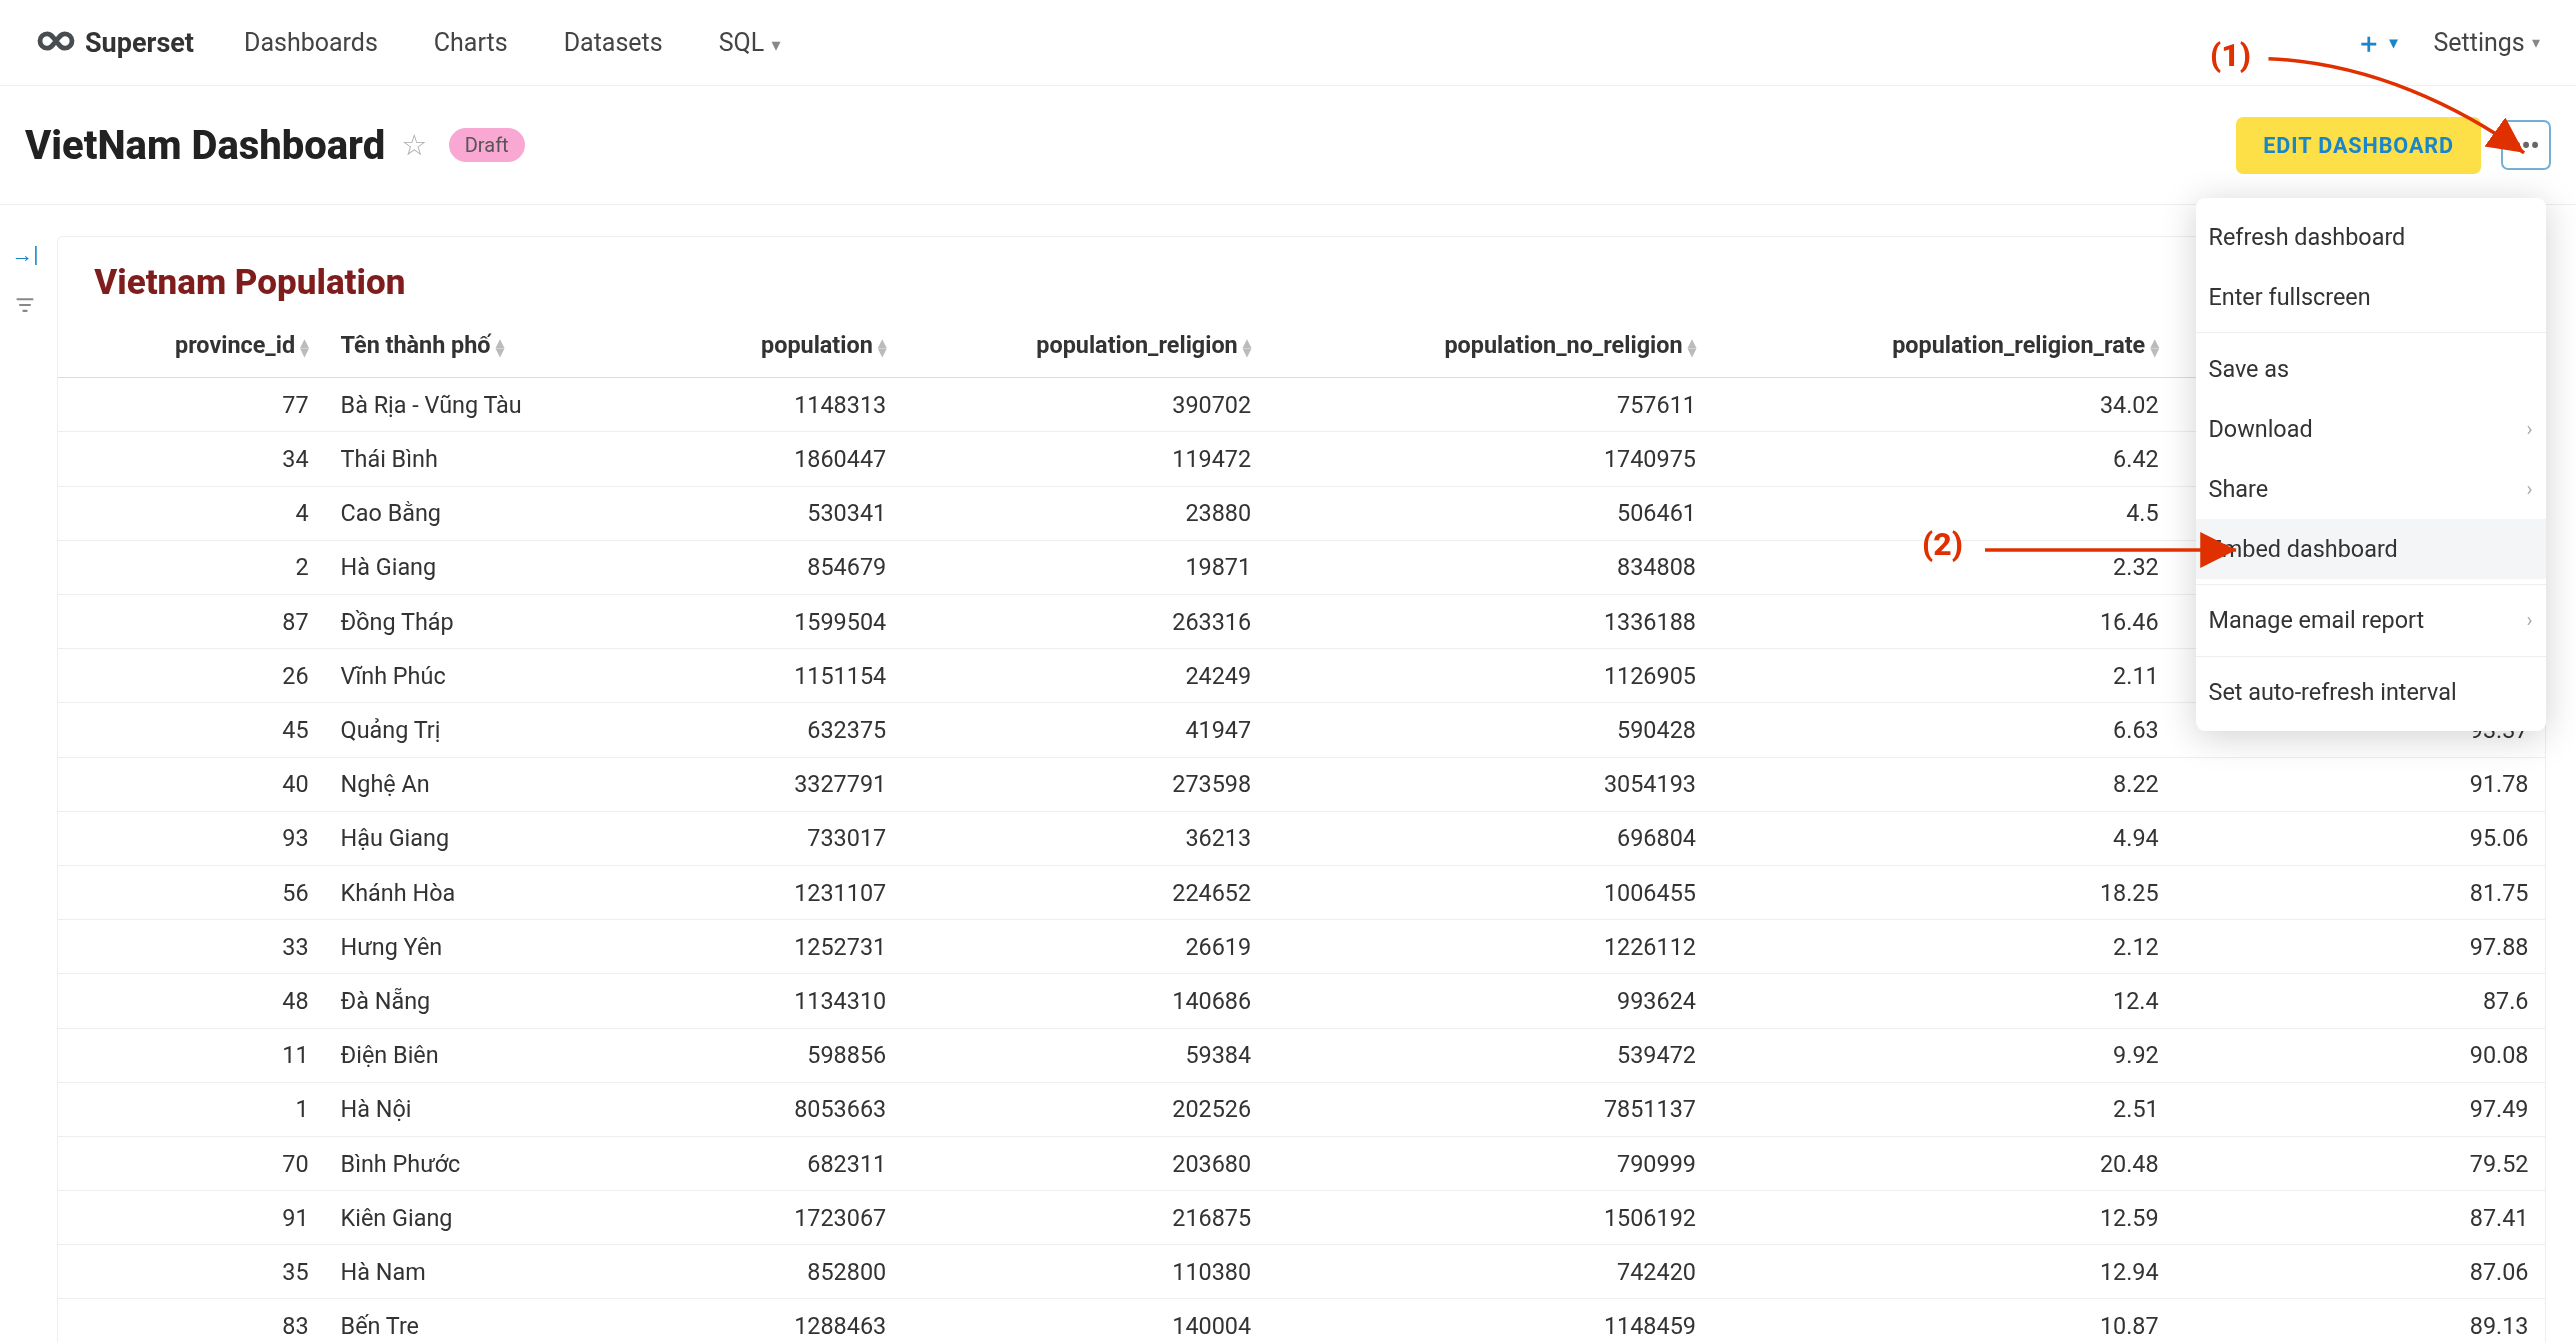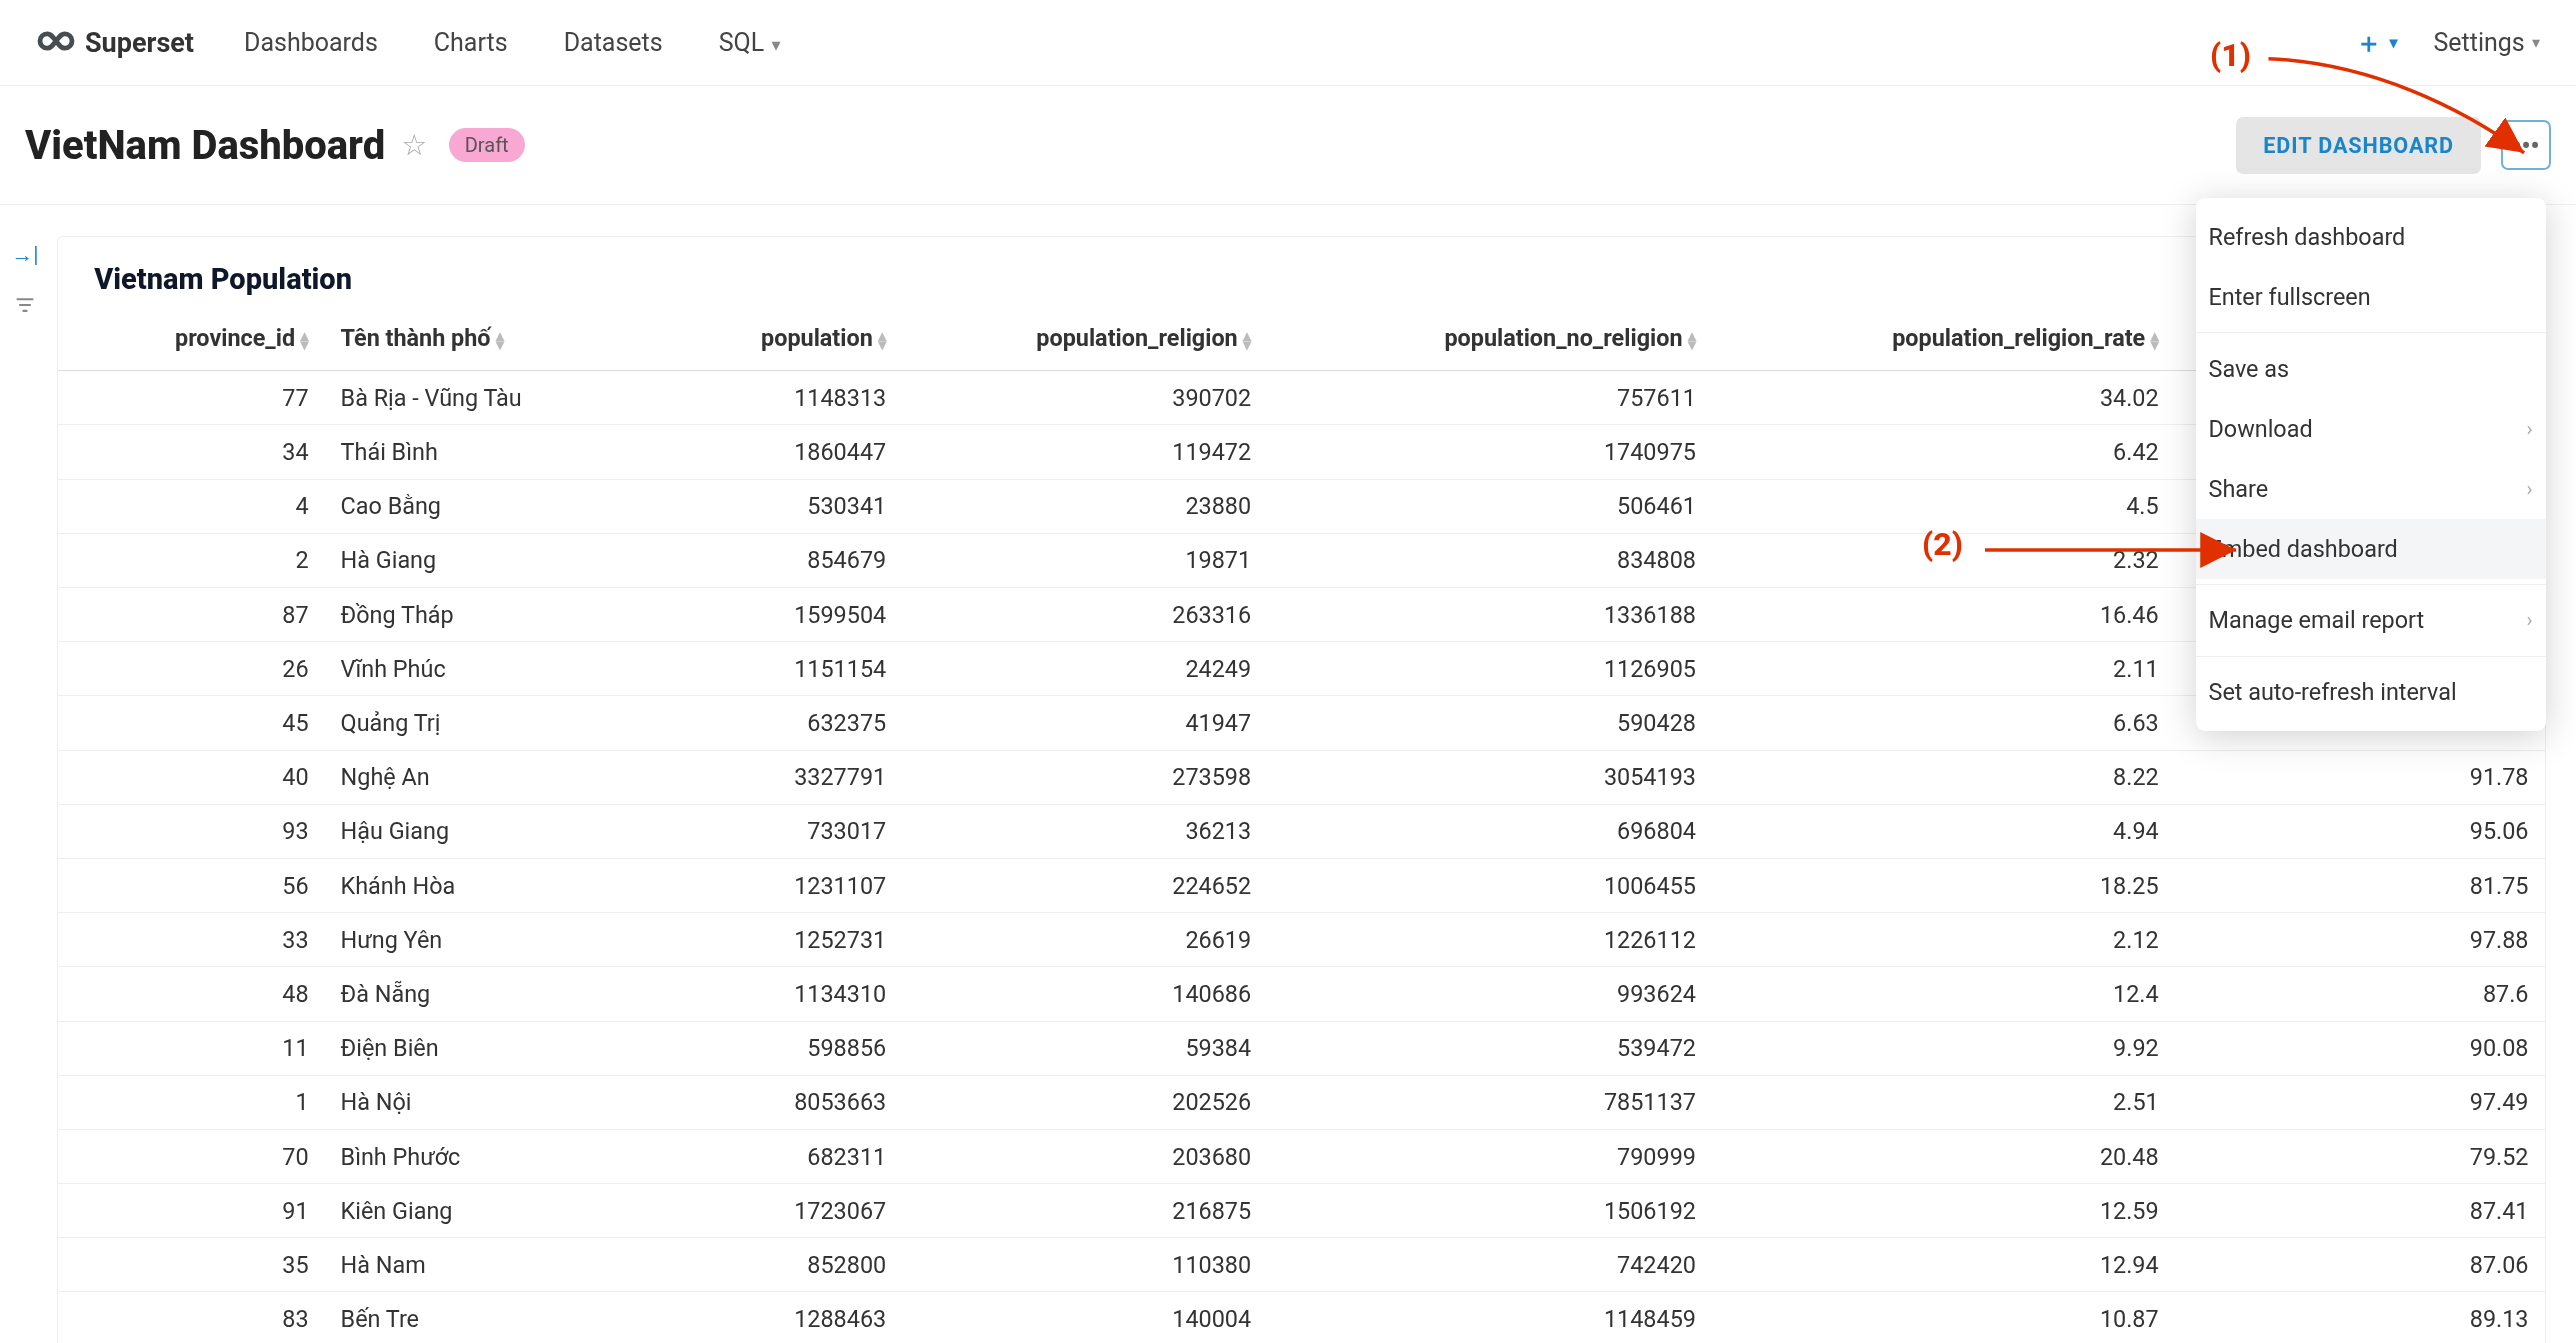--- a/index.html
+++ b/index.html
@@ -15,29 +15,29 @@
   .plus-btn { color: #1a85c8; font-size: 27px; font-weight: 600; display:flex; align-items:center; cursor:pointer; }
   .plus-btn .chev { margin-left: 7.2px; font-size: 16px; color: #1a85c8; }
   .settings-link { font-size: 25px; color: #444; cursor:pointer; display:flex; align-items:center; }
   .settings-link .chev { margin-left: 7.2px; font-size: 16px; color: #888; }
 
   .title-row { display:flex; align-items:center; padding: 30.5px 25px 30.5px 25px; border-bottom:0.9px solid #eee; position:relative; }
   .dash-title { font-size: 40px; font-weight: 800; color: #222; }
   .star { margin-left: 16px; color:#aaa; font-size:29px; }
   .draft-pill { margin-left: 21.6px; background:#f9a8d4; color:#555; border-radius: 18px; padding: 5.4px 16px; font-size:20px; }
   .title-right { margin-left:auto; display:flex; align-items:center; gap:20px; }
-  .edit-btn { background:#e5e5e5; color:#1a85c8; font-weight:700; font-size:21.6px; padding: 16px 27px; border-radius:7.2px; letter-spacing:0.9px; cursor:pointer; }
+  .edit-btn { background:#fde047; color:#1a85c8; font-weight:700; font-size:21.6px; padding: 16px 27px; border-radius:7.2px; letter-spacing:0.9px; cursor:pointer; }
   .more-btn { width:50px; height:50px; border:2.7px solid #73b1d4; border-radius:7.2px; display:flex; align-items:center; justify-content:center; background:#fff; cursor:pointer; color:#666; font-size:25px; font-weight:700; }
 
   .content-wrap { display:flex; height: calc(100% - 86px - 115px); }
   .side-rail { width:50px; padding-top:38px; display:flex; flex-direction:column; align-items:center; gap:27px; color:#1a85c8; }
   .rail-icon { width:23.4px; height:23.4px; display:flex; align-items:center; justify-content:center; font-size:21.6px; }
   .panel-area { flex:1; padding: 30.5px 30.5px 0 7.2px; }
   .panel { border:0.9px solid #eee; border-radius:5.4px; padding: 25px 0 0 0; overflow:hidden; background:#fff; height:100%; }
-  .panel-title { font-size:29px; font-weight:800; color:#0f172a; padding: 0 36px 10.8px 36px; }
+  .panel-title { font-size:35px; font-weight:800; color:#7f1d1d; padding: 0 36px 10.8px 36px; }
 
   table { width:100%; border-collapse:collapse; font-size:23.4px; }
   thead th { font-weight:700; color:#333; text-align:left; padding: 18px 16px 18px 16px; border-bottom:0.9px solid #ddd; white-space:nowrap; }
   thead th.num, tbody td.num { text-align:right; }
   .sort-ic { color:#bbb; font-size:16px; margin-left:5.4px; display:inline-block; line-height:9px; vertical-align:middle; }
   tbody td { padding: 12.6px 16px; border-bottom:0.9px solid #eee; white-space:nowrap; }
   tbody td.str { text-align:left; }
   .col-id { width:269px; }
   .col-name { width:260px; }
   .col-pop { width:323px; }

